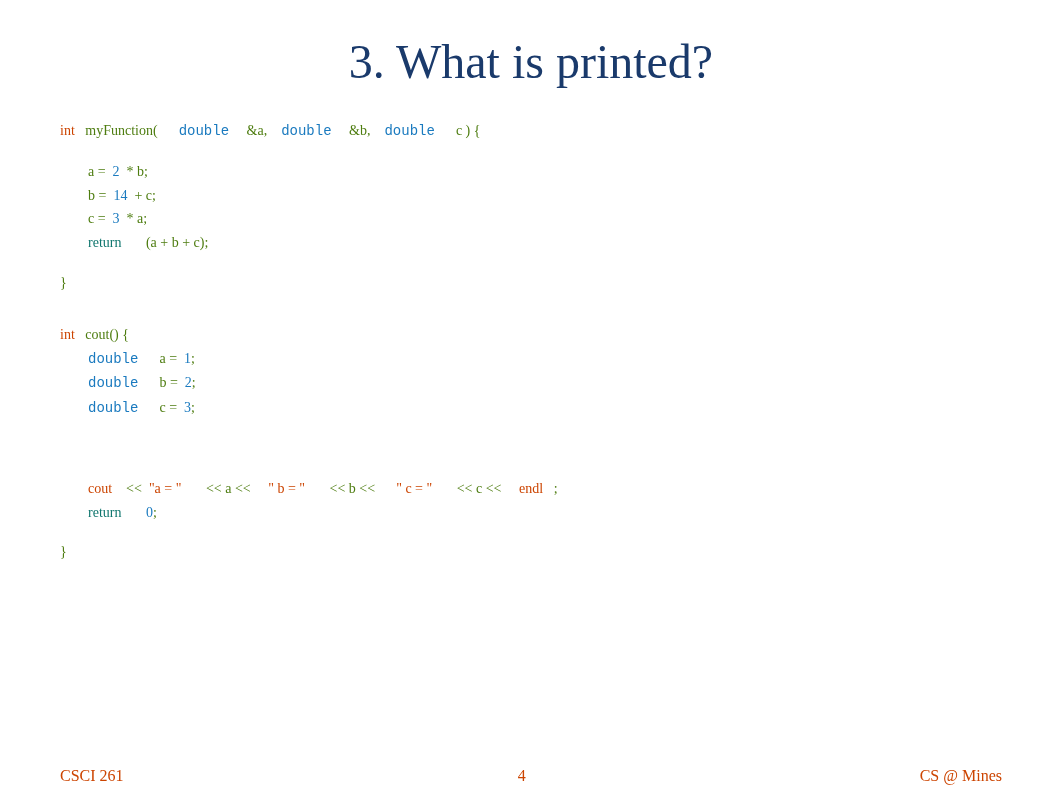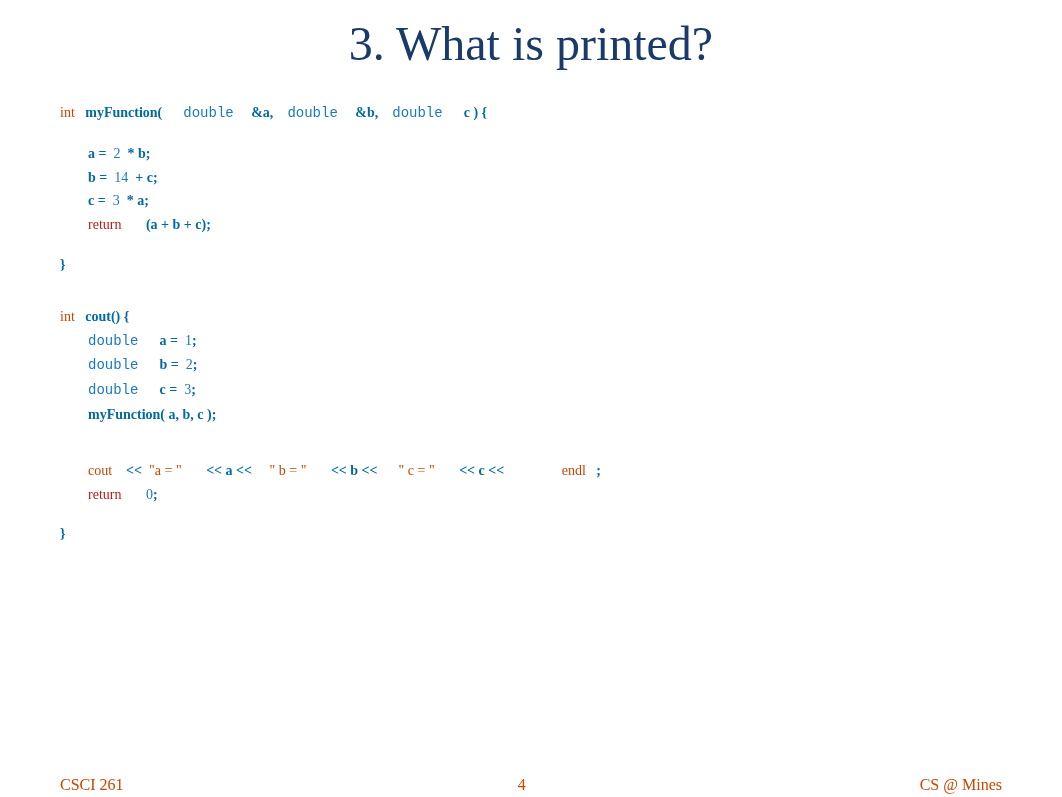--- a/index.html
+++ b/index.html
@@ -11,51 +11,51 @@
       height: 797px;
       position: relative;
       overflow: hidden;
     }
 
     .page-title {
       text-align: center;
       font-size: 48px;
       color: #1a3a6b;
       font-weight: normal;
-      padding-top: 16px;
+      padding-top: 34px;
       padding-bottom: 20px;
     }
 
     .code-section {
       padding-left: 60px;
       padding-top: 10px;
       font-family: Georgia, serif;
       font-size: 14px;
       color: #333;
       line-height: 1.7;
     }
 
     .code-line {
       display: flex;
       align-items: baseline;
       white-space: pre;
     }
 
     .kw-int { color: #cc4400; font-family: Georgia, serif; }
     .kw-double { color: #1a7abf; font-family: Liberation Mono, monospace; }
-    .kw-return { color: #b91c1c; font-family: Georgia, serif; }
+    .kw-return { color: #0f766e; font-family: Georgia, serif; }
     .kw-cout { color: #cc4400; font-family: Georgia, serif; margin-top: 32px; }
-    .kw-endl { color: #cc4400; font-family: Georgia, serif; margin-left: 40px; }
+    .kw-endl { color: #cc4400; font-family: Georgia, serif; }
     .num { color: #1a7abf; font-family: Georgia, serif; }
     .str { color: #cc4400; font-family: Georgia, serif; }
-    .plain { color: #0369a1; font-family: Georgia, serif; font-weight: bold; }
+    .plain { color: #4d7c0f; font-family: Georgia, serif; }
 
     .footer {
       position: absolute;
-      bottom: 3px;
+      bottom: 12px;
       left: 0;
       right: 0;
       display: flex;
       justify-content: space-between;
       padding: 0 60px;
       font-size: 16px;
       color: #cc4400;
       font-family: Georgia, serif;
     }
 
@@ -159,21 +159,20 @@
     <span class="kw-double">double</span>
     <span class="plain">&nbsp;&nbsp;&nbsp;&nbsp;&nbsp;&nbsp;</span>
     <span class="plain">c =</span>
     <span class="plain">&nbsp;&nbsp;</span>
     <span class="num">3</span>
     <span class="plain">;</span>
   </div>
 
   <div class="code-line">
     <span class="plain">&nbsp;&nbsp;&nbsp;&nbsp;&nbsp;&nbsp;&nbsp;&nbsp;</span>
-    <span class="plain">myFunction( a, b, c );</span>
   </div>
 
   <div class="code-line">
     <span class="plain">&nbsp;&nbsp;&nbsp;&nbsp;&nbsp;&nbsp;&nbsp;&nbsp;</span>
     <span class="kw-cout">cout</span>
     <span class="plain">&nbsp;&nbsp;&nbsp;&nbsp;&lt;&lt;&nbsp;&nbsp;</span>
     <span class="str">"a = "</span>
     <span class="plain">&nbsp;&nbsp;&nbsp;&nbsp;&nbsp;&nbsp;&nbsp;&lt;&lt; a &lt;&lt;</span>
     <span class="plain">&nbsp;&nbsp;&nbsp;&nbsp;&nbsp;</span>
     <span class="str">" b = "</span>

